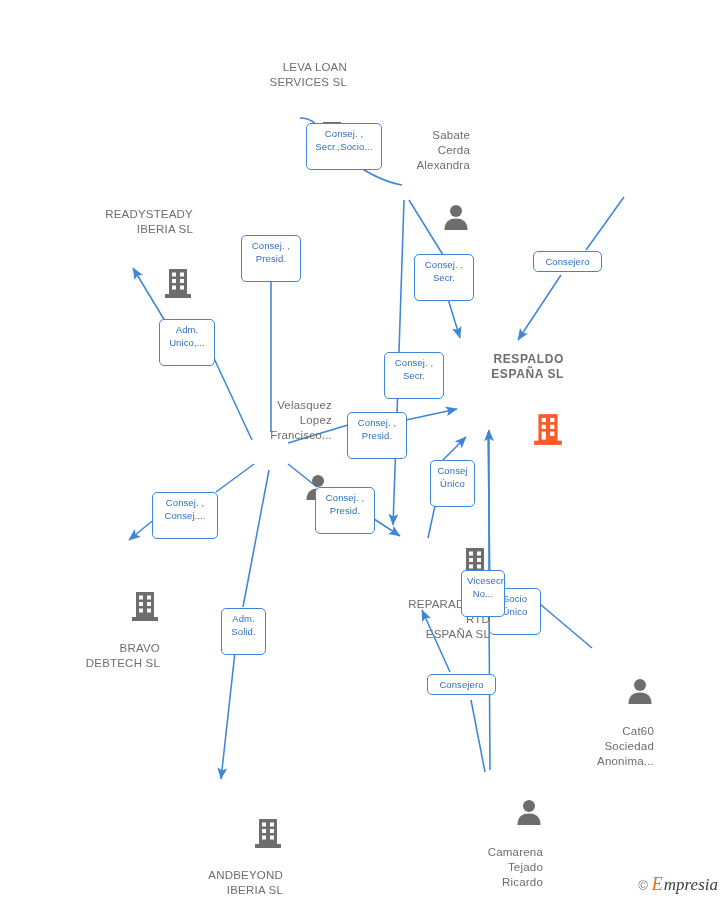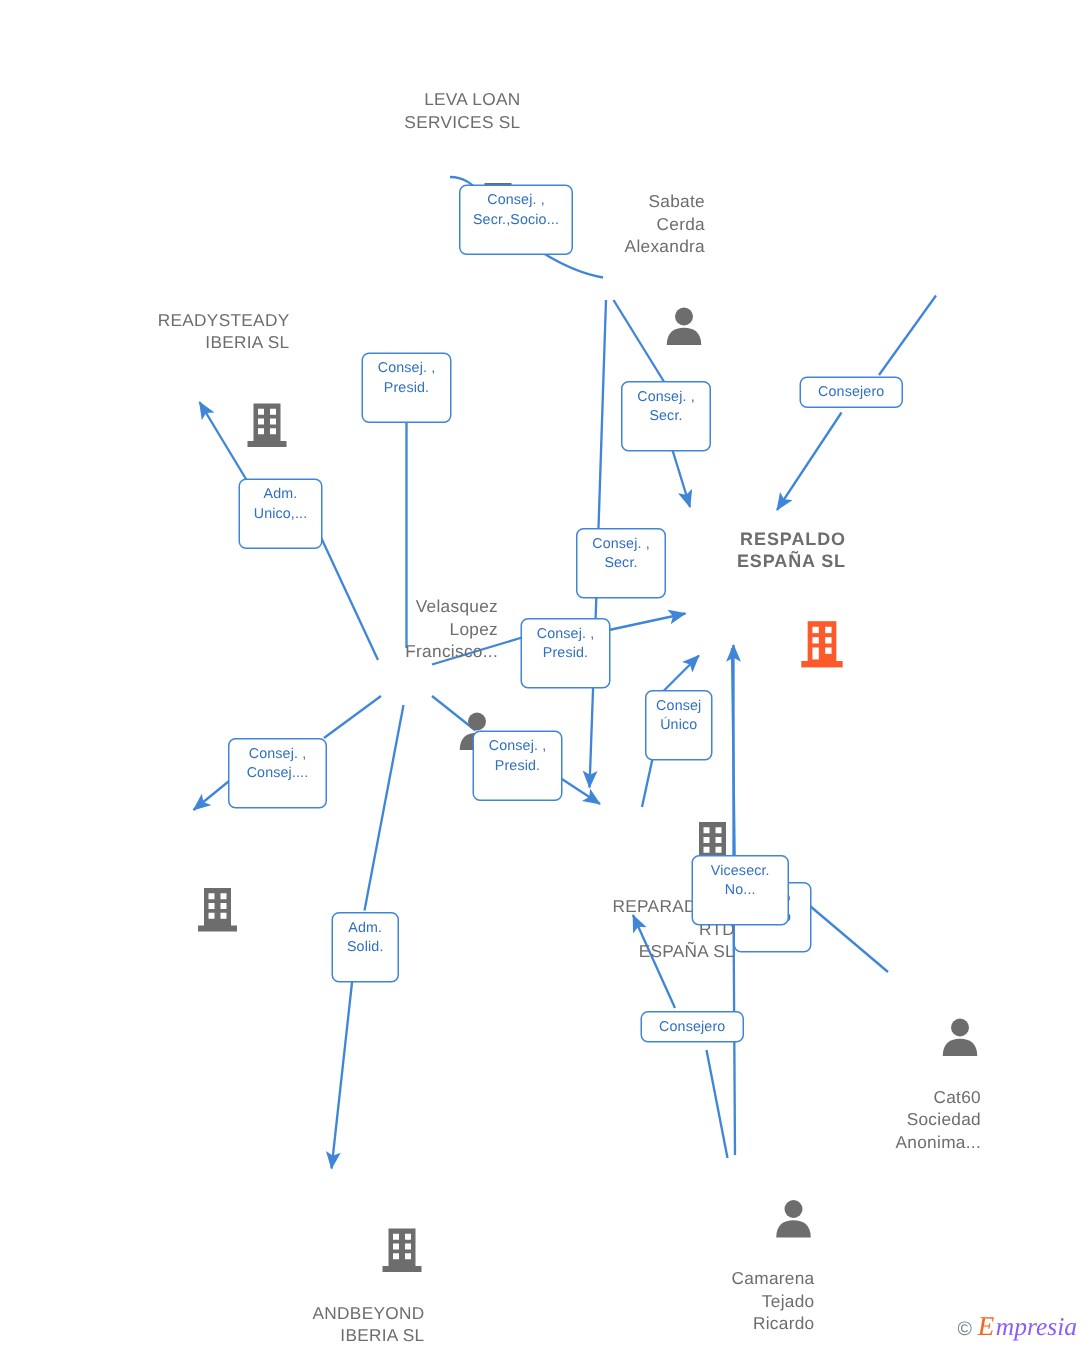--- a/index.html
+++ b/index.html
@@ -47,21 +47,21 @@
 
   
   #watermark{
     position:absolute;right:10px;bottom:10px;
     font-size:15px;
     display:flex;align-items:baseline;gap:4px;
     user-select:none;
   }
   #watermark .c{color:#6d7f8b;font-size:13px;}
   #watermark .e{color:#f4661b;font-family:"Liberation Serif",serif;font-style:italic;font-size:18px;}
-  #watermark .rest{color:#8b5cf6;font-family:"Liberation Serif",serif;font-style:italic;font-size:17px;margin-left:-3px;}
+  #watermark .rest{color:#404040;font-family:"Liberation Serif",serif;font-style:italic;font-size:17px;margin-left:-3px;}
 </style>
 </head>
 <body>
 
 <div id="graph">
 
   <svg class="edges" viewBox="0 0 728 905">
     <defs>
       <marker id="ah" markerWidth="9" markerHeight="9" refX="7.2" refY="3.2" orient="auto" markerUnits="strokeWidth">
         <path d="M0,0 L7.6,3.2 L0,6.4 L1.7,3.2 z" fill="#3f86d8"></path>
@@ -202,20 +202,22 @@
         <g fill="#ffffff">
           <rect x="9" y="5.5" width="4" height="4"></rect>
             <rect x="17" y="5.5" width="4" height="4"></rect>
           <rect x="9" y="12" width="4" height="4"></rect>
             <rect x="17" y="12" width="4" height="4"></rect>
           <rect x="9" y="18.5" width="4" height="4"></rect>
             <rect x="17" y="18.5" width="4" height="4"></rect>
         </g>
       </svg>
     </span>
+    <span class="cap">BRAVO
+DEBTECH  SL</span>
   </div>
 
   <div class="node label-top" style="left:360px;top:514px;width:130px;">
     <span class="glyph">
       <svg width="30" height="32" viewBox="0 0 30 32" aria-hidden="true">
         <rect x="6" y="2" width="18" height="26" fill="#6d6d6d"></rect>
         <rect x="2" y="27" width="26" height="4" fill="#6d6d6d"></rect>
         <g fill="#ffffff">
           <rect x="9" y="5.5" width="4" height="4"></rect>
             <rect x="17" y="5.5" width="4" height="4"></rect>
@@ -302,21 +304,21 @@
 
   <div class="chip" style="left:315px;top:487px;width:60px;">Consej. ,
 Presid.</div>
 
   <div class="chip" style="left:221px;top:608px;width:45px;">Adm.
 Solid.</div>
 
   <div class="chip" style="left:489px;top:588px;width:52px;z-index:2;">Socio
 Único</div>
 
-  <div class="chip" style="left:461px;top:570px;width:65px;z-index:3;">Vicesecr.
+  <div class="chip" style="left:461px;top:570px;width:44px;z-index:3;">Vicesecr.
 No...</div>
 
   <div class="chip" style="left:427px;top:674px;width:69px;height:21px;padding-top:3px;z-index:4;">Consejero</div>
 
   <div id="watermark">
     <span class="c">©</span>
     <span class="e">E</span>
     <span class="rest">mpresia</span>
   </div>
 

